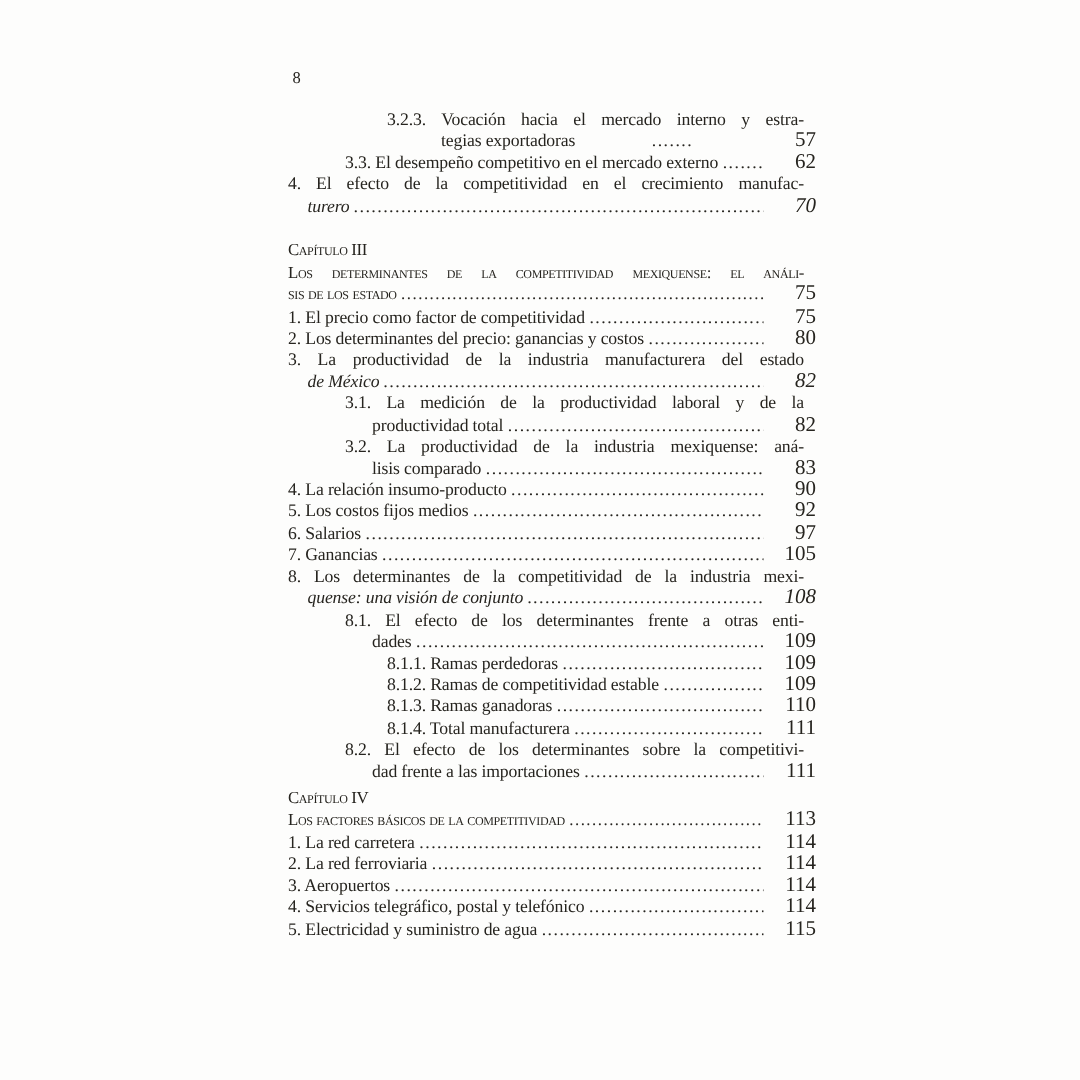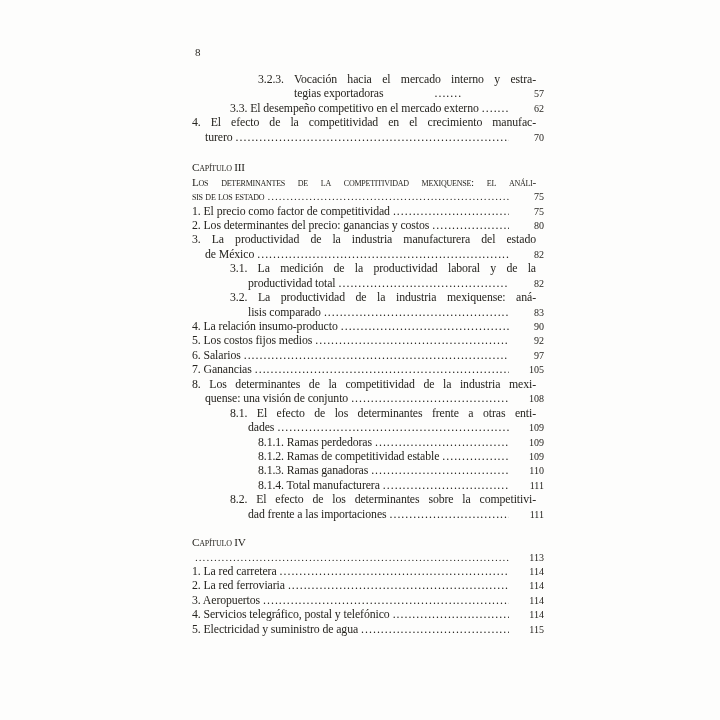--- a/index.html
+++ b/index.html
@@ -25,62 +25,62 @@
     position: absolute;
     left: 192px; top: 72px;
     width: 352px;
     font-size: 11.8px;
     letter-spacing: -0.1px;
     line-height: 14.45px;
     color: #26241f;
   }
   .toc-section { display: block; }
   .toc-section.gap-lg { margin-top: 16px; }
-  .toc-section.gap-md { margin-top: 14px; }
+  .toc-section.gap-md { margin-top: 4px; }
   .row {
     display: flex;
     align-items: baseline;
     height: 14.45px;
     white-space: nowrap;
     overflow: hidden;
   }
   .row .text { flex: 0 0 auto; }
   .row.wrap .text {
     flex: 1 1 auto;
     text-align: justify;
     text-align-last: justify;
     margin-right: 8px;
   }
   .row.sc {
     font-variant: small-caps;
     font-size: 11.2px;
     letter-spacing: -0.25px;
   }
-  .indent-1 { padding-left: 13px; }
+  .indent-1 { padding-left: 13px; font-style: italic; }
   .indent-2 { padding-left: 38px; }
   .indent-3 { padding-left: 56px; }
   .indent-4 { padding-left: 66px; }
   .indent-5 { padding-left: 102px; gap: 48px; }
   .leader {
     flex: 1 1 auto;
     overflow: hidden;
     white-space: nowrap;
     margin: 0 5px 0 3px;
     letter-spacing: 1px;
     color: #26241f;
   }
   .leader::after {
     content: "..........................................................................................................................";
   }
   .pg {
     flex: 0 0 30px;
     text-align: right;
     font-variant: normal;
     letter-spacing: 0;
-    font-size: 10px;
+    font-size: 14px;
   }
 </style>
 </head>
 <body>
 
 <div class="page">
   <div class="page-number">8</div>
   <div id="toc" class="toc">
       <div class="toc-section">
         <div class="row indent-4 wrap">
@@ -214,20 +214,21 @@
           <span class="text">dad frente a las importaciones</span>
           <span class="leader"></span>
           <span class="pg">111</span>
         </div>
       </div>
       <div class="toc-section gap-md">
         <div class="row indent-0 sc">
           <span class="text">Capítulo IV</span>
         </div>
         <div class="row indent-0 sc">
+          <span class="text">Los factores básicos de la competitividad</span>
           <span class="leader"></span>
           <span class="pg">113</span>
         </div>
         <div class="row indent-0">
           <span class="text">1. La red carretera</span>
           <span class="leader"></span>
           <span class="pg">114</span>
         </div>
         <div class="row indent-0">
           <span class="text">2. La red ferroviaria</span>

